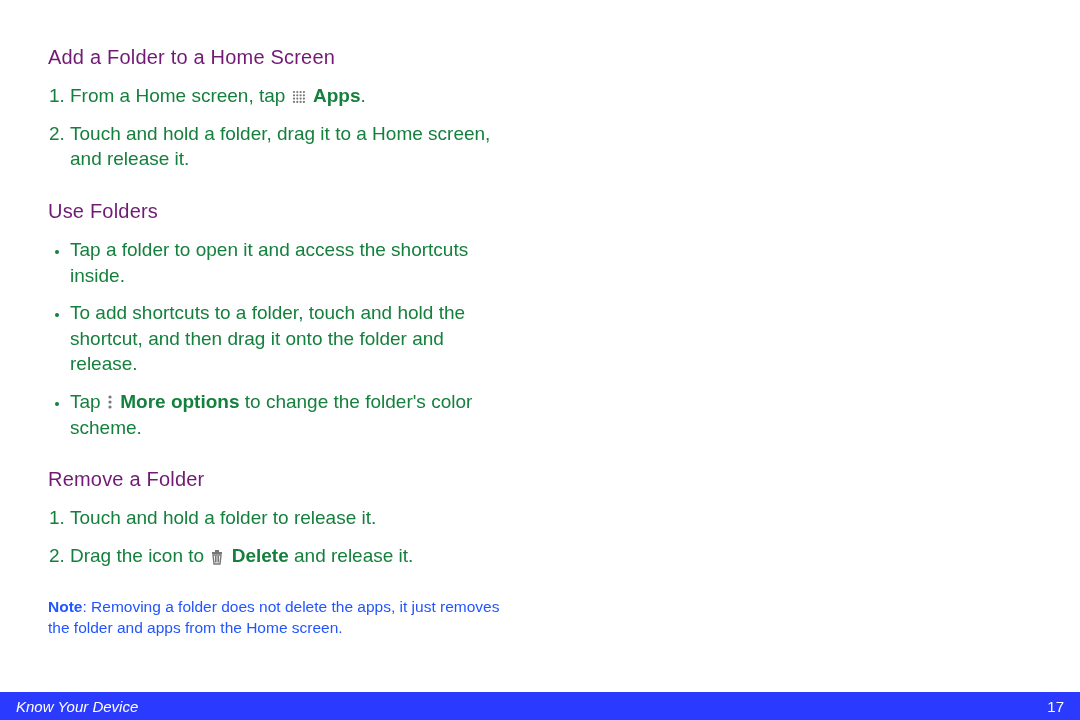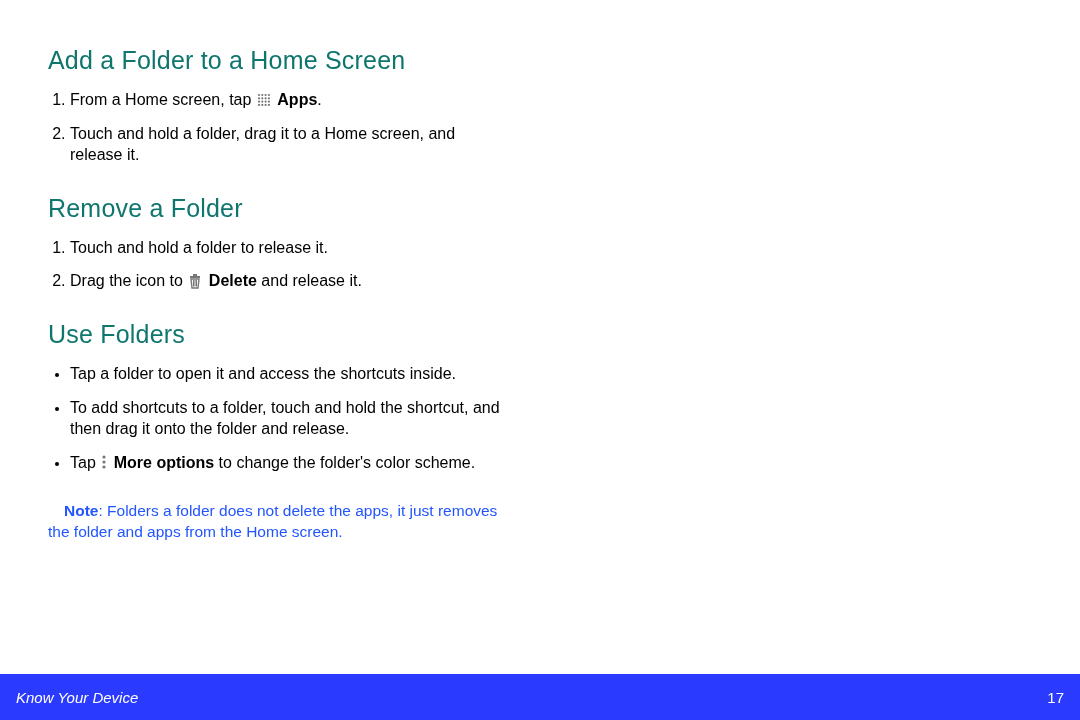--- a/index.html
+++ b/index.html
@@ -7,35 +7,35 @@
   body {
     font-family: Helvetica, Arial, sans-serif;
     background: #fff;
     position: relative;
   }
   .page {
     padding: 46px 48px 0 48px;
     width: 560px;
   }
   h2 {
-    color: #0f766e;
+    color: #701a75;
     font-weight: 400;
-    font-size: 25px;
+    font-size: 20px;
     margin-bottom: 14px;
     letter-spacing: 0.2px;
   }
   ol, ul {
     padding-left: 22px;
     margin-bottom: 28px;
   }
   ol li, ul li {
-    font-size: 16px;
+    font-size: 19px;
     line-height: 1.35;
     margin-bottom: 12px;
-    color: #000000;
+    color: #15803d;
   }
   ul { list-style-type: disc; }
   ul li::marker { font-size: 13px; }
   .bold { font-weight: 700; }
   .icon-apps {
     display: inline-block;
     vertical-align: -2px;
     margin: 0 2px 0 1px;
   }
   .icon-apps svg { display: block; }
@@ -50,25 +50,25 @@
     vertical-align: -3px;
     margin: 0 2px 0 1px;
   }
   .icon-trash svg { display: block; }
   .note {
     font-size: 15.5px;
     line-height: 1.35;
     color: #2255ff;
     max-width: 490px;
   }
-  .note .bold-blue { font-weight: 700; color: #2255ff; margin-left: 16px; }
+  .note .bold-blue { font-weight: 700; color: #2255ff; }
   .footer {
     position: absolute;
     left: 0; right: 0; bottom: 0;
-    height: 46px;
+    height: 28px;
     background: #2a3bff;
     color: #fff;
     display: flex;
     align-items: center;
     font-style: italic;
     font-size: 15px;
     padding: 0 16px;
   }
   .footer .left { flex: 1; text-align: left; }
   .footer .center { flex: 0 0 auto; text-align: right; font-style: normal;}
@@ -97,44 +97,44 @@
               <circle cx="11.899999999999999" cy="8.6" r="1.1" fill="#777"></circle>
               <circle cx="2" cy="11.899999999999999" r="1.1" fill="#777"></circle>
               <circle cx="5.3" cy="11.899999999999999" r="1.1" fill="#777"></circle>
               <circle cx="8.6" cy="11.899999999999999" r="1.1" fill="#777"></circle>
               <circle cx="11.899999999999999" cy="11.899999999999999" r="1.1" fill="#777"></circle>
             </svg></span> <span class="bold">Apps</span><span>.</span></li>
         <li><span>Touch and hold a folder, drag it to a Home screen, and release it.</span></li>
       </ol>
     </div>
     <div class="section">
+      <h2>Use Folders</h2>
+      <ul>
+        <li><span>Tap a folder to open it and access the shortcuts inside.</span></li>
+        <li><span>To add shortcuts to a folder, touch and hold the shortcut, and then drag it onto the folder and release.</span></li>
+        <li><span>Tap </span><span class="icon-more"><svg width="6" height="16">
+              <circle cx="3" cy="3" r="1.6" fill="#777"></circle>
+              <circle cx="3" cy="8" r="1.6" fill="#777"></circle>
+              <circle cx="3" cy="13" r="1.6" fill="#777"></circle>
+            </svg></span> <span class="bold">More options</span><span> to change the folder's color scheme.</span></li>
+      </ul>
+    </div>
+    <div class="section">
       <h2>Remove a Folder</h2>
       <ol>
         <li><span>Touch and hold a folder to release it.</span></li>
         <li><span>Drag the icon to </span><span class="icon-trash"><svg width="14" height="16">
               <rect x="2" y="3" width="10" height="2" fill="#777"></rect>
               <rect x="5" y="1" width="4" height="2" fill="#777"></rect>
               <path d="M3 6 L11 6 L10 15 L4 15 Z" fill="none" stroke="#777" stroke-width="1.4"></path>
               <line x1="5.5" y1="7" x2="5.5" y2="13.5" stroke="#777" stroke-width="1.1"></line>
               <line x1="7" y1="7" x2="7" y2="13.5" stroke="#777" stroke-width="1.1"></line>
               <line x1="8.5" y1="7" x2="8.5" y2="13.5" stroke="#777" stroke-width="1.1"></line>
             </svg></span> <span class="bold">Delete</span><span> and release it.</span></li>
       </ol>
     </div>
-    <div class="section">
-      <h2>Use Folders</h2>
-      <ul>
-        <li><span>Tap a folder to open it and access the shortcuts inside.</span></li>
-        <li><span>To add shortcuts to a folder, touch and hold the shortcut, and then drag it onto the folder and release.</span></li>
-        <li><span>Tap </span><span class="icon-more"><svg width="6" height="16">
-              <circle cx="3" cy="3" r="1.6" fill="#777"></circle>
-              <circle cx="3" cy="8" r="1.6" fill="#777"></circle>
-              <circle cx="3" cy="13" r="1.6" fill="#777"></circle>
-            </svg></span> <span class="bold">More options</span><span> to change the folder's color scheme.</span></li>
-      </ul>
-    </div>
-    <p class="note"><span class="bold-blue">Note</span><span>: Folders a folder does not delete the apps, it just removes the folder and apps from the Home screen.</span></p>
+    <p class="note"><span class="bold-blue">Note</span><span>: Removing a folder does not delete the apps, it just removes the folder and apps from the Home screen.</span></p>
   </div>
 
 <div class="footer">
   <div class="left">Know Your Device</div>
   <div class="center">17</div>
 </div>
 
 </body></html>

